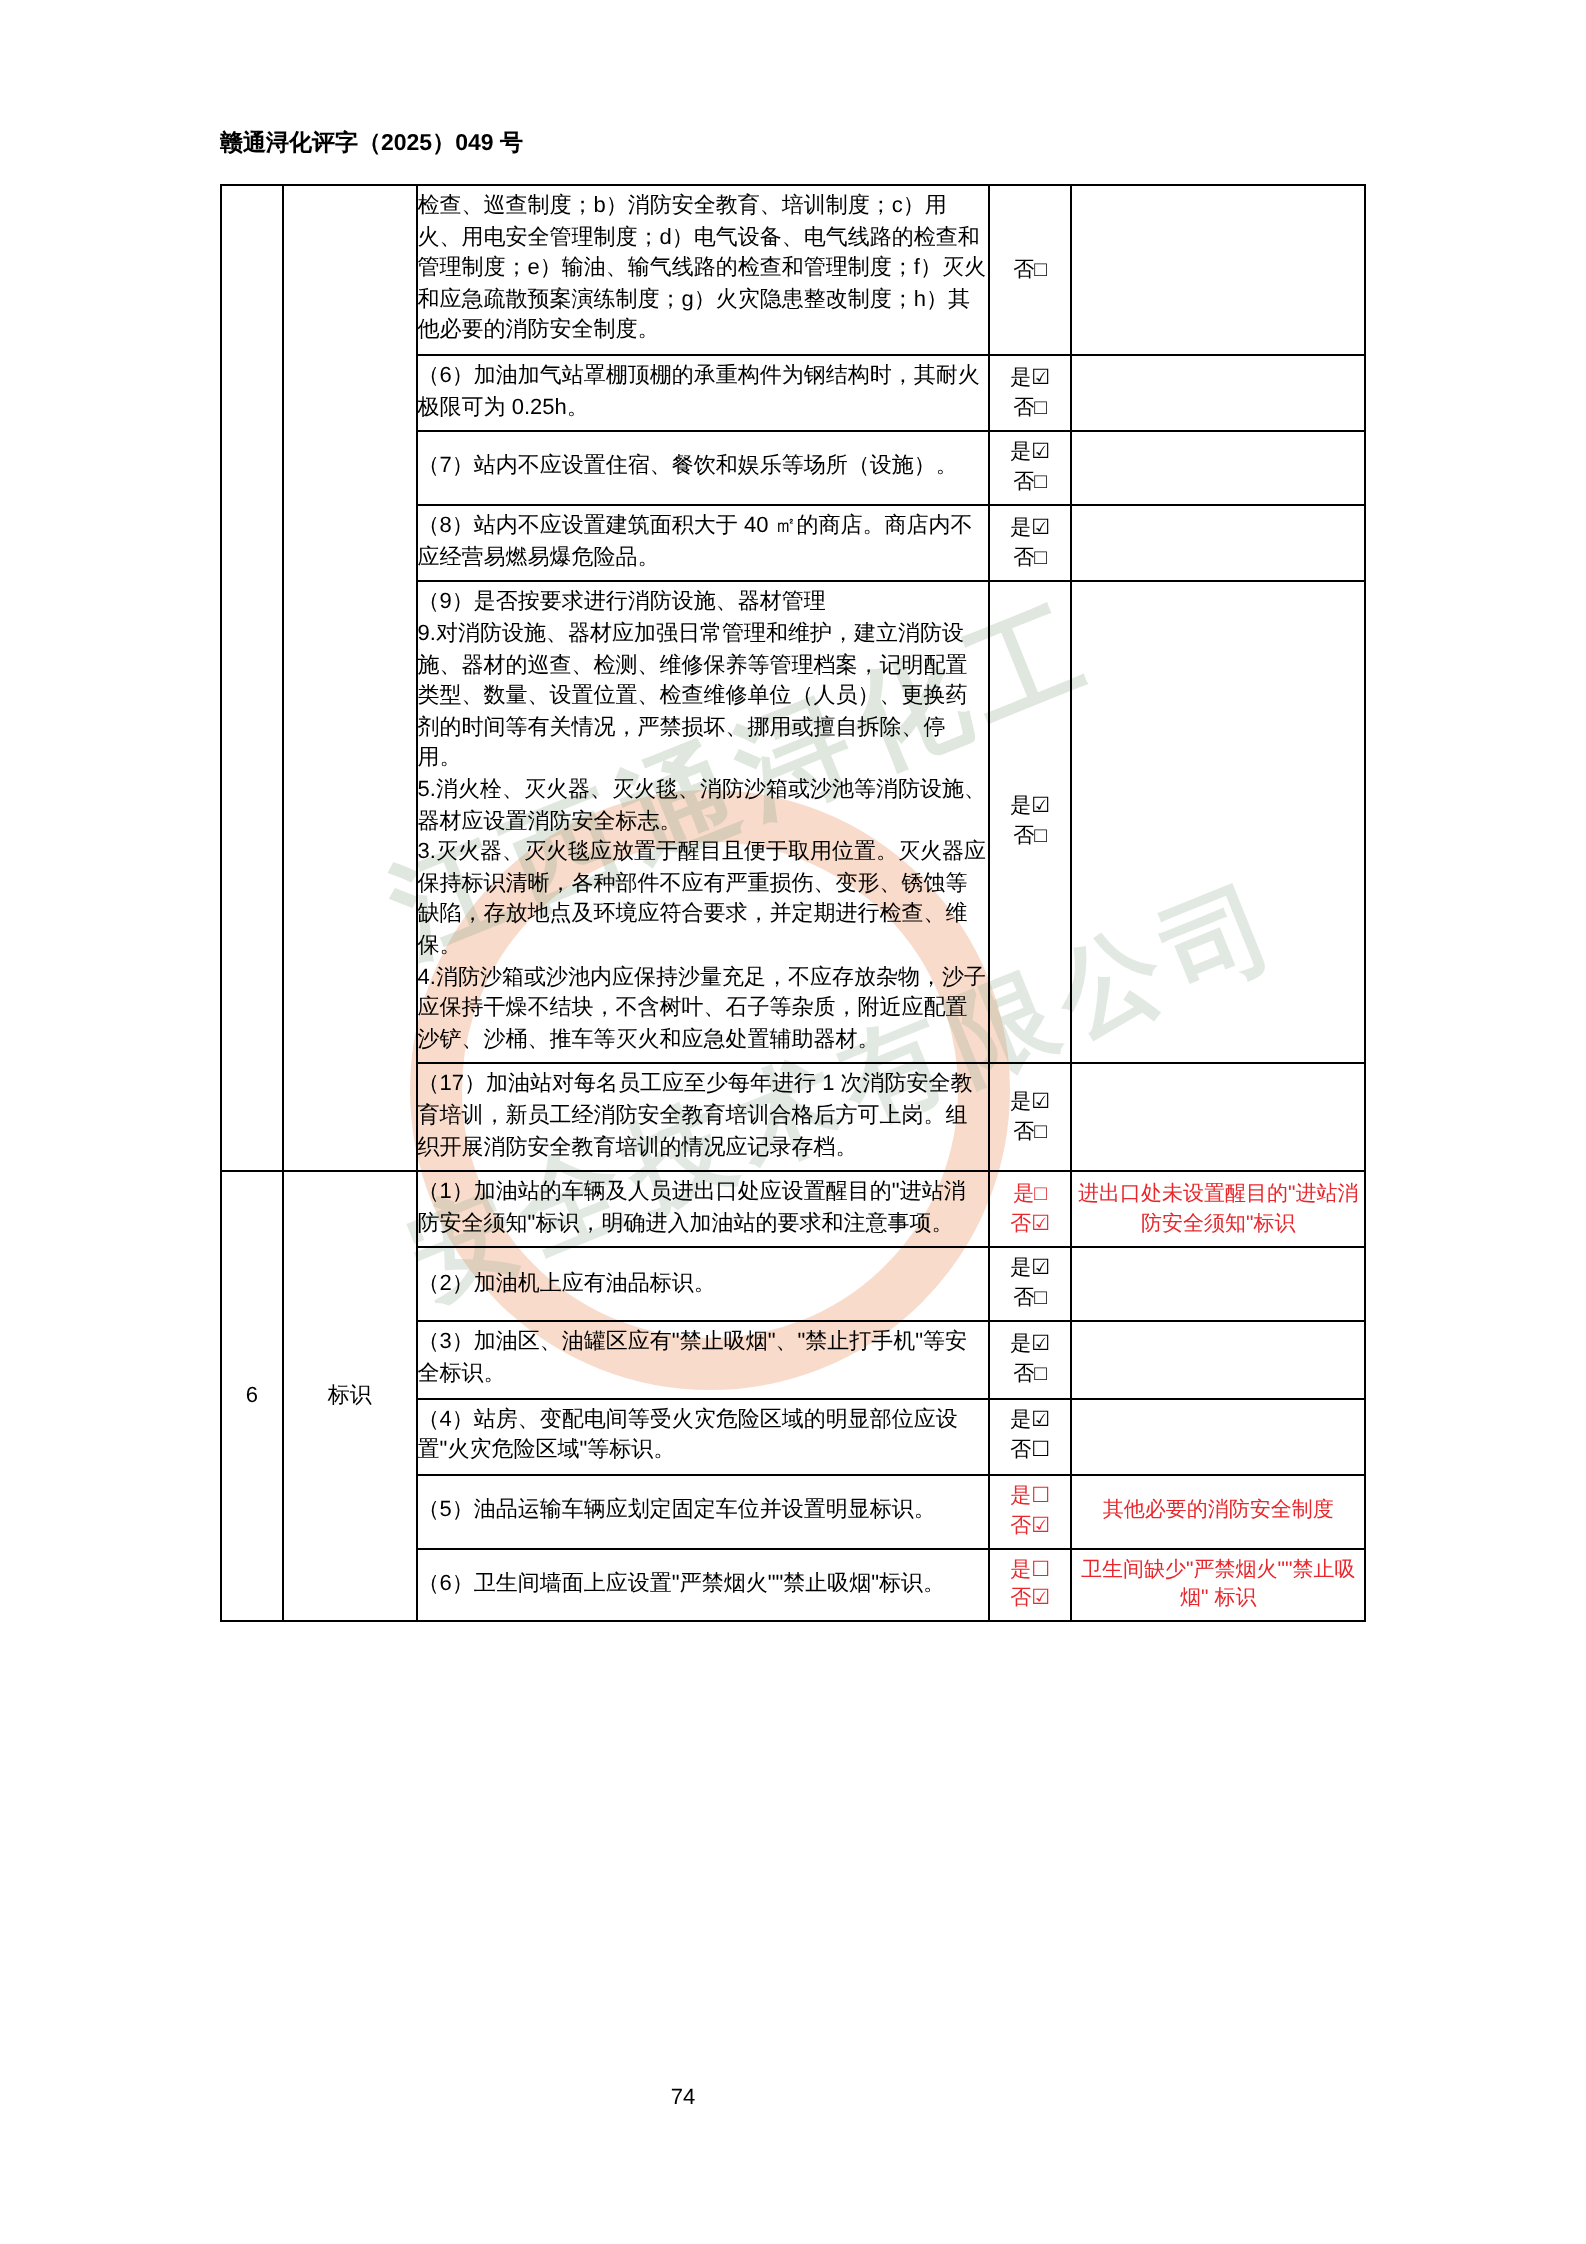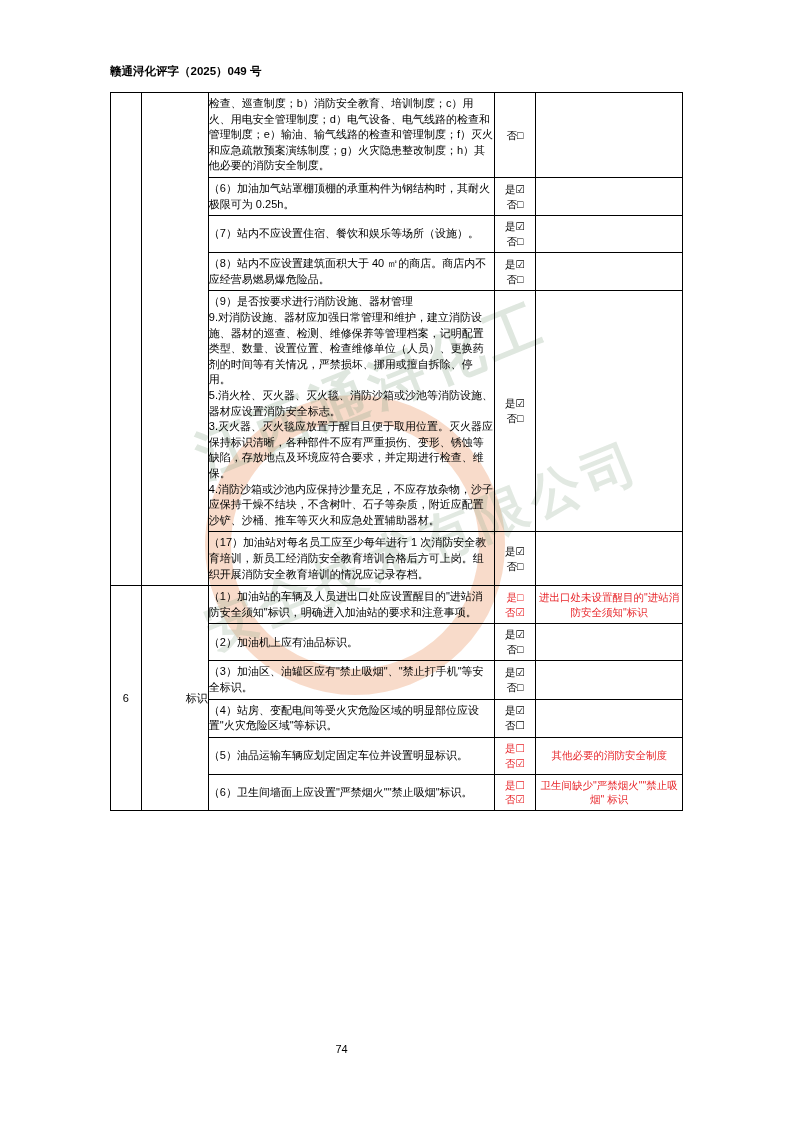--- a/index.html
+++ b/index.html
@@ -89,21 +89,21 @@
     table-layout: fixed;
   }
   table.main td {
     border: 1px solid #000;
     padding: 3px 0;
     vertical-align: middle;
     line-height: 1.42;
     word-break: break-all;
   }
   .col-num { width: 28px; text-align: center; }
-  .col-cat { width: 62px; text-align: right; }
+  .col-cat { width: 62px; text-align: center; }
   .col-item { width: 268px; }
   .col-judge { width: 38px; text-align: center; font-size: 10.5px; }
   .col-note { width: 137px; font-size: 10.5px; }
 
   .judge-cell div { white-space: nowrap; }
   .red { color: #e8272c; }
   .note-red { color: #e8272c; text-align: center; line-height: 1.45; }
   .pagenum {
     position: absolute;
     top: 1043px;

